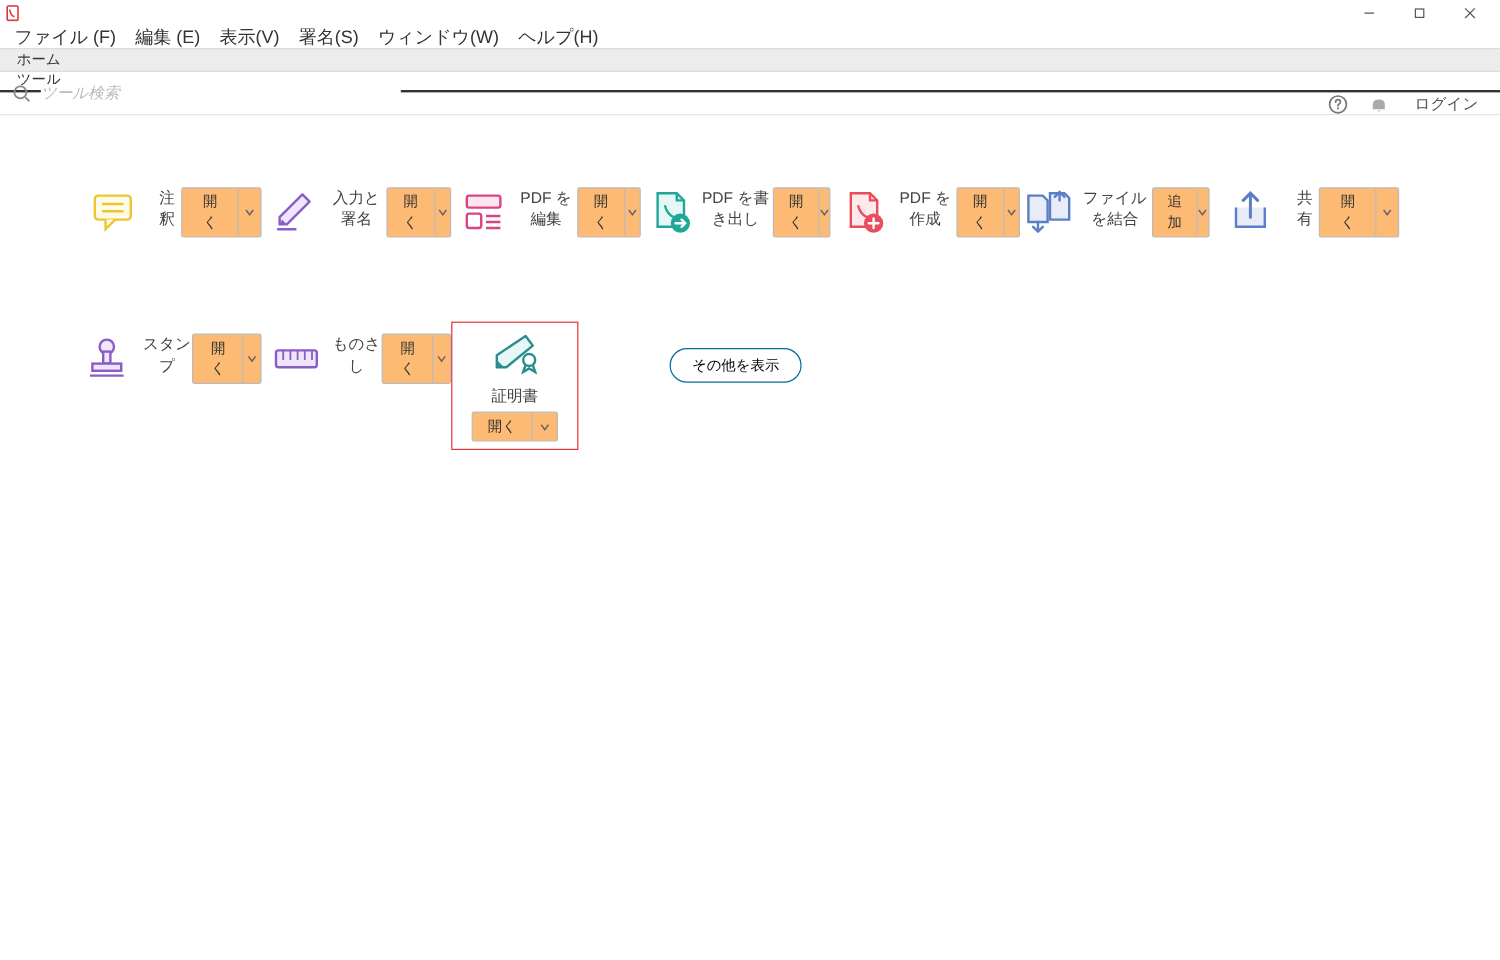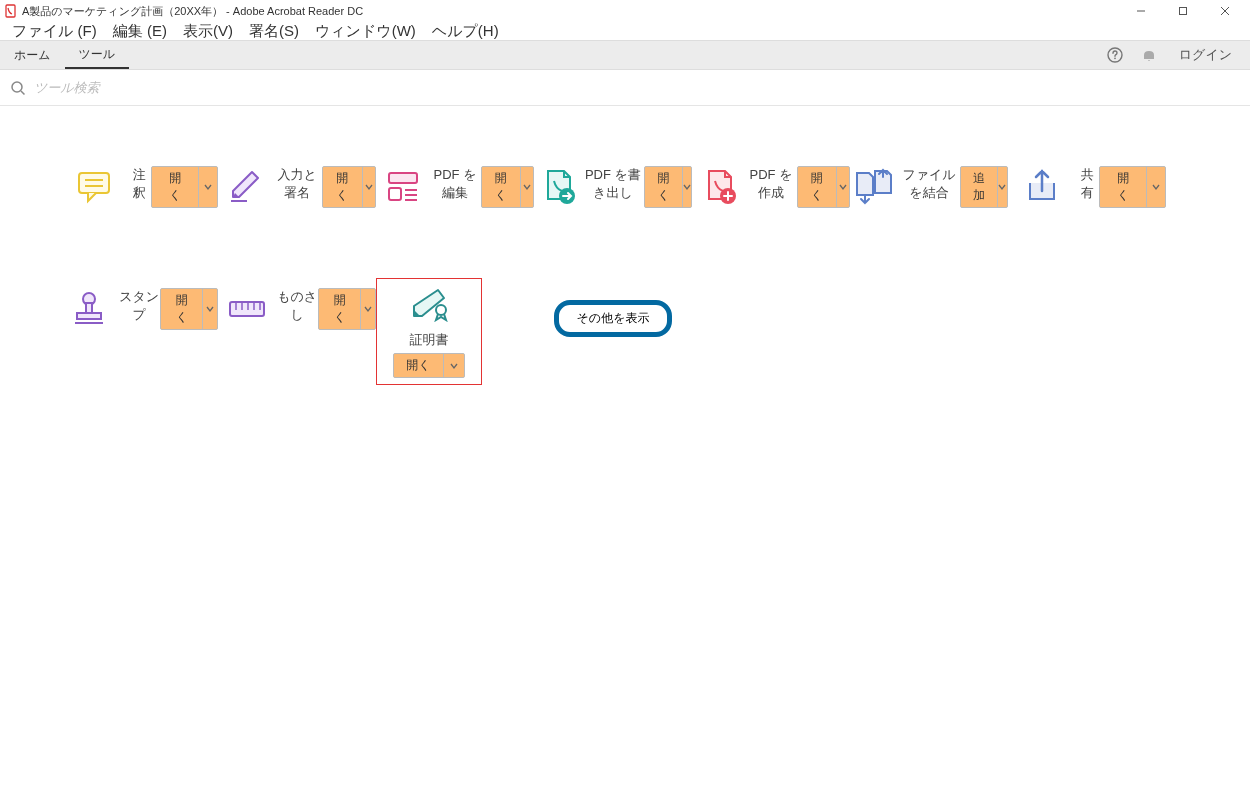--- a/index.html
+++ b/index.html
@@ -29,22 +29,22 @@
 .winbtn { width: 42px; height: 22px; display: flex; align-items:center; justify-content:center; cursor: pointer; }
 .winbtn svg { stroke:#555; }
 
 .menubar {
   height: 18px; display: flex; align-items: center; padding: 0 4px;
   font-size: 15px; color: #333;
 }
 .menuitem { padding: 0 8px; cursor: pointer; }
 
 .tabstrip {
-  height: 30px; background: #ececec; border-top:1px solid #ddd; border-bottom:1px solid #ddd;
-  display: flex; align-items: stretch;
+  height: 20px; background: #ececec; border-top:1px solid #ddd; border-bottom:1px solid #ddd;
+  display: flex; align-items: stretch; flex-direction: column;
 }
 .tabstrip .primarytab {
   padding: 0 14px; display:flex; align-items:center; font-size: 12px; cursor:pointer; color:#333;
 }
 .tabstrip .primarytab.active {
   border-bottom: 2px solid #333; font-weight: 500;
 }
 .tabstrip .doctab {
   background: #fff; padding: 0 14px; display:flex; align-items:center; font-size:12px;
   border-right:1px solid #ddd; cursor:pointer; color:#333;
@@ -73,37 +73,36 @@
 }
 .tool .tool-label { font-size:13px; color:#434343; margin-top:10px; margin-bottom:16px;}
 .tool.highlight { }
 .splitbtn {
   display:flex; border:1px solid #bbb; border-radius:2px; overflow:hidden; background:#fdba74;
   font-size:12px; cursor:pointer;
 }
 .splitbtn .main { padding: 3px 12px; border-right:1px solid #bbb;}
 .splitbtn .caret { width:20px; display:flex;align-items:center;justify-content:center; }
 .showmore-btn {
-  border:5px solid #0369a1; border-radius:16px; padding:5px 18px; font-size:12px; background:#fff; cursor:pointer;
+  border:1px solid #0369a1; border-radius:16px; padding:5px 18px; font-size:12px; background:#fff; cursor:pointer;
   align-self:center; margin-top:22px;
 }
 .showmore-wrap { width:158px; display:flex; align-items:center; justify-content:center; }
 svg { display:block; }
 </style>
 </head>
 <body>
 
 <div class="titlebar">
   <span class="app-icon">
     <svg width="14" height="14" viewBox="0 0 14 14">
         <rect x="2" y="1" width="9" height="12" rx="1" fill="none" stroke="#d33" stroke-width="1.3"></rect>
         <path d="M4 4 Q5 9 8 10" fill="none" stroke="#d33" stroke-width="1.3"></path>
       </svg>
   </span>
-  <span class="title-text">A製品のマーケティング計画（20XX年）  - Adobe Acrobat Reader DC</span>
   <div class="winbtns">
     <div class="winbtn">
         <svg width="10" height="10">
           <line x1="1" y1="5" x2="9" y2="5" stroke-width="1"></line>
         </svg>
       </div>
     <div class="winbtn">
         <svg width="10" height="10">
           <rect x="1.5" y="1.5" width="7" height="7" fill="none" stroke-width="1"></rect>
         </svg>

